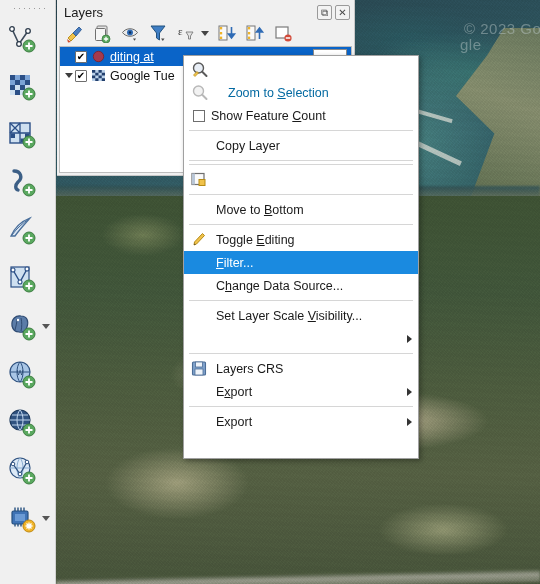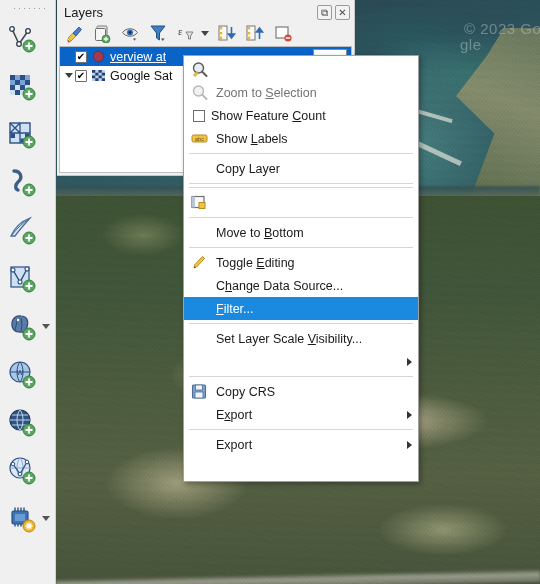--- a/index.html
+++ b/index.html
@@ -161,21 +161,21 @@
   #context-menu{
     position:absolute;left:183px;top:55px;width:236px;
     background:#ffffff;border:1px solid #a0a0a0;
     box-shadow:2px 2px 5px rgba(0,0,0,.32);
     padding:2px 0 2px 0;box-sizing:border-box;z-index:40;
   }
   .mi{
     display:flex;align-items:center;height:23px;padding:0 6px 0 6px;
     box-sizing:border-box;font-size:12.5px;color:#1a1a1a;position:relative;white-space:nowrap;
   }
-  .mi.disabled{color:#737373;}
+  .mi.disabled{color:#0369a1;gap:12px;}
   .mi.active{background:#1a8ae0;color:#ffffff;}
   .mi-ico{width:20px;height:17px;margin-right:6px;flex:none;display:block;}
   .mi-label{flex:1;}
   .mi-label u{text-decoration:underline;}
   .mi-arrow{
     width:0;height:0;border-top:4px solid transparent;border-bottom:4px solid transparent;
     border-left:5px solid #333;margin-left:6px;
   }
   .mi-chk{
     width:12px;height:12px;border:1px solid #6e6e6e;background:#fff;
@@ -437,21 +437,21 @@
   <div id="layers-tree">
 
     <div class="layer-row selected">
       <span class="expander"></span>
       <span class="chk">✔</span>
       <span class="lsym">
         <svg width="15" height="13" viewBox="0 0 15 13">
           <circle cx="7.5" cy="6.5" r="5.2" fill="#a43a4d" stroke="#7a2637" stroke-width="1"></circle>
         </svg>
       </span>
-      <span class="lname link">verview at</span>
+      <span class="lname link">diting at</span>
       <span class="edit-box"><span class="dots"></span></span>
     </div>
 
     <div class="layer-row">
       <span class="expander">
           <span class="tri"></span>
         </span>
       <span class="chk">✔</span>
       <span class="lsym">
         <svg width="15" height="13" viewBox="0 0 15 13">
@@ -461,21 +461,21 @@
               <rect x="7.5" y="1" width="3.25" height="2.75"></rect>
             <rect x="4.25" y="3.75" width="3.25" height="2.75"></rect>
               <rect x="10.75" y="3.75" width="3.25" height="2.75"></rect>
             <rect x="1" y="6.5" width="3.25" height="2.75"></rect>
               <rect x="7.5" y="6.5" width="3.25" height="2.75"></rect>
             <rect x="4.25" y="9.25" width="3.25" height="2.75"></rect>
               <rect x="10.75" y="9.25" width="3.25" height="2.75"></rect>
           </g>
         </svg>
       </span>
-      <span class="lname">Google Sat</span>
+      <span class="lname">Google Tue</span>
     </div>
 
   </div>
 </div>
 
 <div id="context-menu">
 
   <div class="mi">
     <span class="mi-ico">
       <svg width="20" height="17" viewBox="0 0 20 17">
@@ -495,29 +495,20 @@
     </span>
     <span class="mi-label">Zoom to <u>S</u>election</span>
   </div>
 
 
   <div class="mi">
     <span class="mi-chk"></span>
     <span class="mi-label">Show Feature <u>C</u>ount</span>
   </div>
 
-  <div class="mi">
-    <span class="mi-ico">
-      <svg width="20" height="17" viewBox="0 0 20 17">
-        <rect x="2" y="5" width="15" height="7" rx="1.5" fill="#f0c24b" stroke="#b68b16" stroke-width="1"></rect>
-        <text x="9.5" y="10.6" font-size="5.5" fill="#6b4f08" text-anchor="middle" font-family="Liberation Sans, sans-serif">abc</text>
-      </svg>
-    </span>
-    <span class="mi-label">Show <u>L</u>abels</span>
-  </div>
 
   <div class="msep"></div>
 
   <div class="mi">
     <span class="mi-ico"></span>
     <span class="mi-label">Copy Layer</span>
   </div>
 
 
   <div class="msep"></div>
@@ -549,28 +540,28 @@
   <div class="mi">
     <span class="mi-ico">
       <svg width="20" height="17" viewBox="0 0 20 17">
         <path d="M4 14 L6.5 13 L14.5 4.5 L12.5 2.5 L4.5 11 Z" fill="#f0c24b" stroke="#b68b16" stroke-width="1"></path>
         <path d="M4 14 L5.6 13.4 L4.6 12.4 Z" fill="#3a3a3a"></path>
       </svg>
     </span>
     <span class="mi-label">Toggle <u>E</u>diting</span>
   </div>
 
+  <div class="mi active">
+    <span class="mi-ico"></span>
+    <span class="mi-label"><u>F</u>ilter...</span>
+  </div>
+
   <div class="mi">
     <span class="mi-ico"></span>
     <span class="mi-label">C<u>h</u>ange Data Source...</span>
-  </div>
-
-  <div class="mi active">
-    <span class="mi-ico"></span>
-    <span class="mi-label"><u>F</u>ilter...</span>
   </div>
 
   <div class="msep"></div>
 
   <div class="mi">
     <span class="mi-ico"></span>
     <span class="mi-label">Set Layer Scale <u>V</u>isibility...</span>
   </div>
 
   <div class="mi">
@@ -582,21 +573,21 @@
   <div class="msep"></div>
 
   <div class="mi">
     <span class="mi-ico">
       <svg width="20" height="17" viewBox="0 0 20 17">
         <rect x="2.5" y="2" width="13" height="13" rx="1" fill="#7fa2cc" stroke="#4c6d96" stroke-width="1.1"></rect>
         <rect x="5.5" y="2" width="7" height="5" fill="#eef3f9" stroke="#4c6d96" stroke-width=".8"></rect>
         <rect x="5" y="9" width="8" height="6" fill="#eef3f9" stroke="#4c6d96" stroke-width=".8"></rect>
       </svg>
     </span>
-    <span class="mi-label">Copy CRS</span>
+    <span class="mi-label">Layers CRS</span>
   </div>
 
   <div class="mi">
     <span class="mi-ico"></span>
     <span class="mi-label">E<u>x</u>port</span>
     <span class="mi-arrow"></span>
   </div>
 
   <div class="msep"></div>
 

